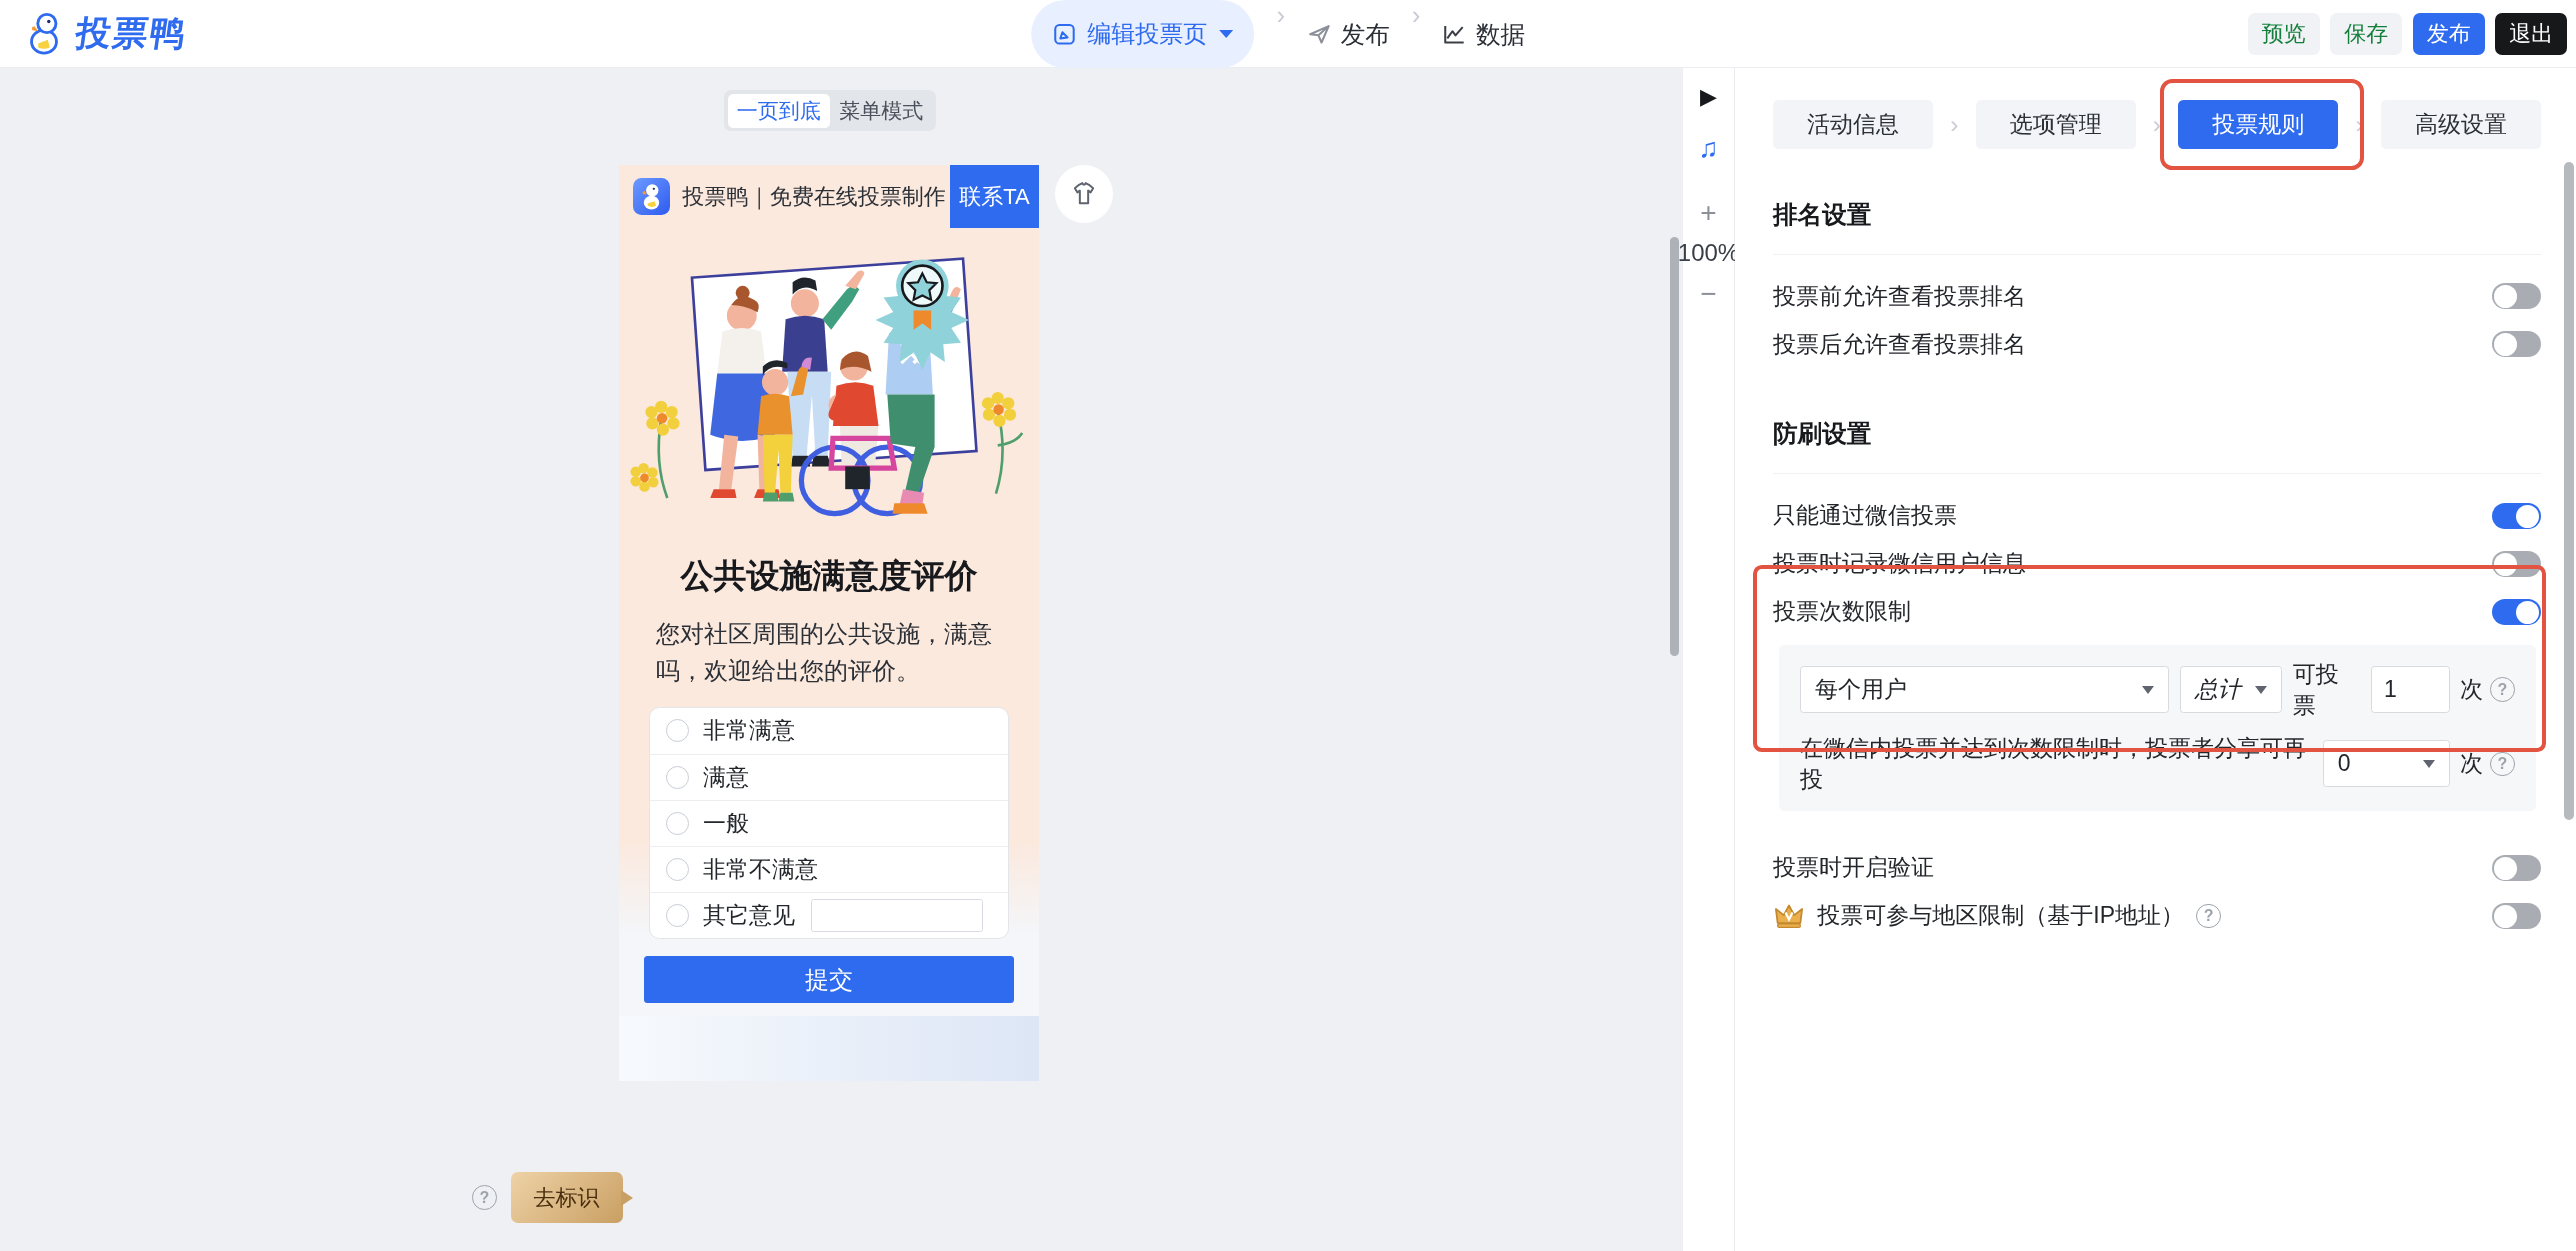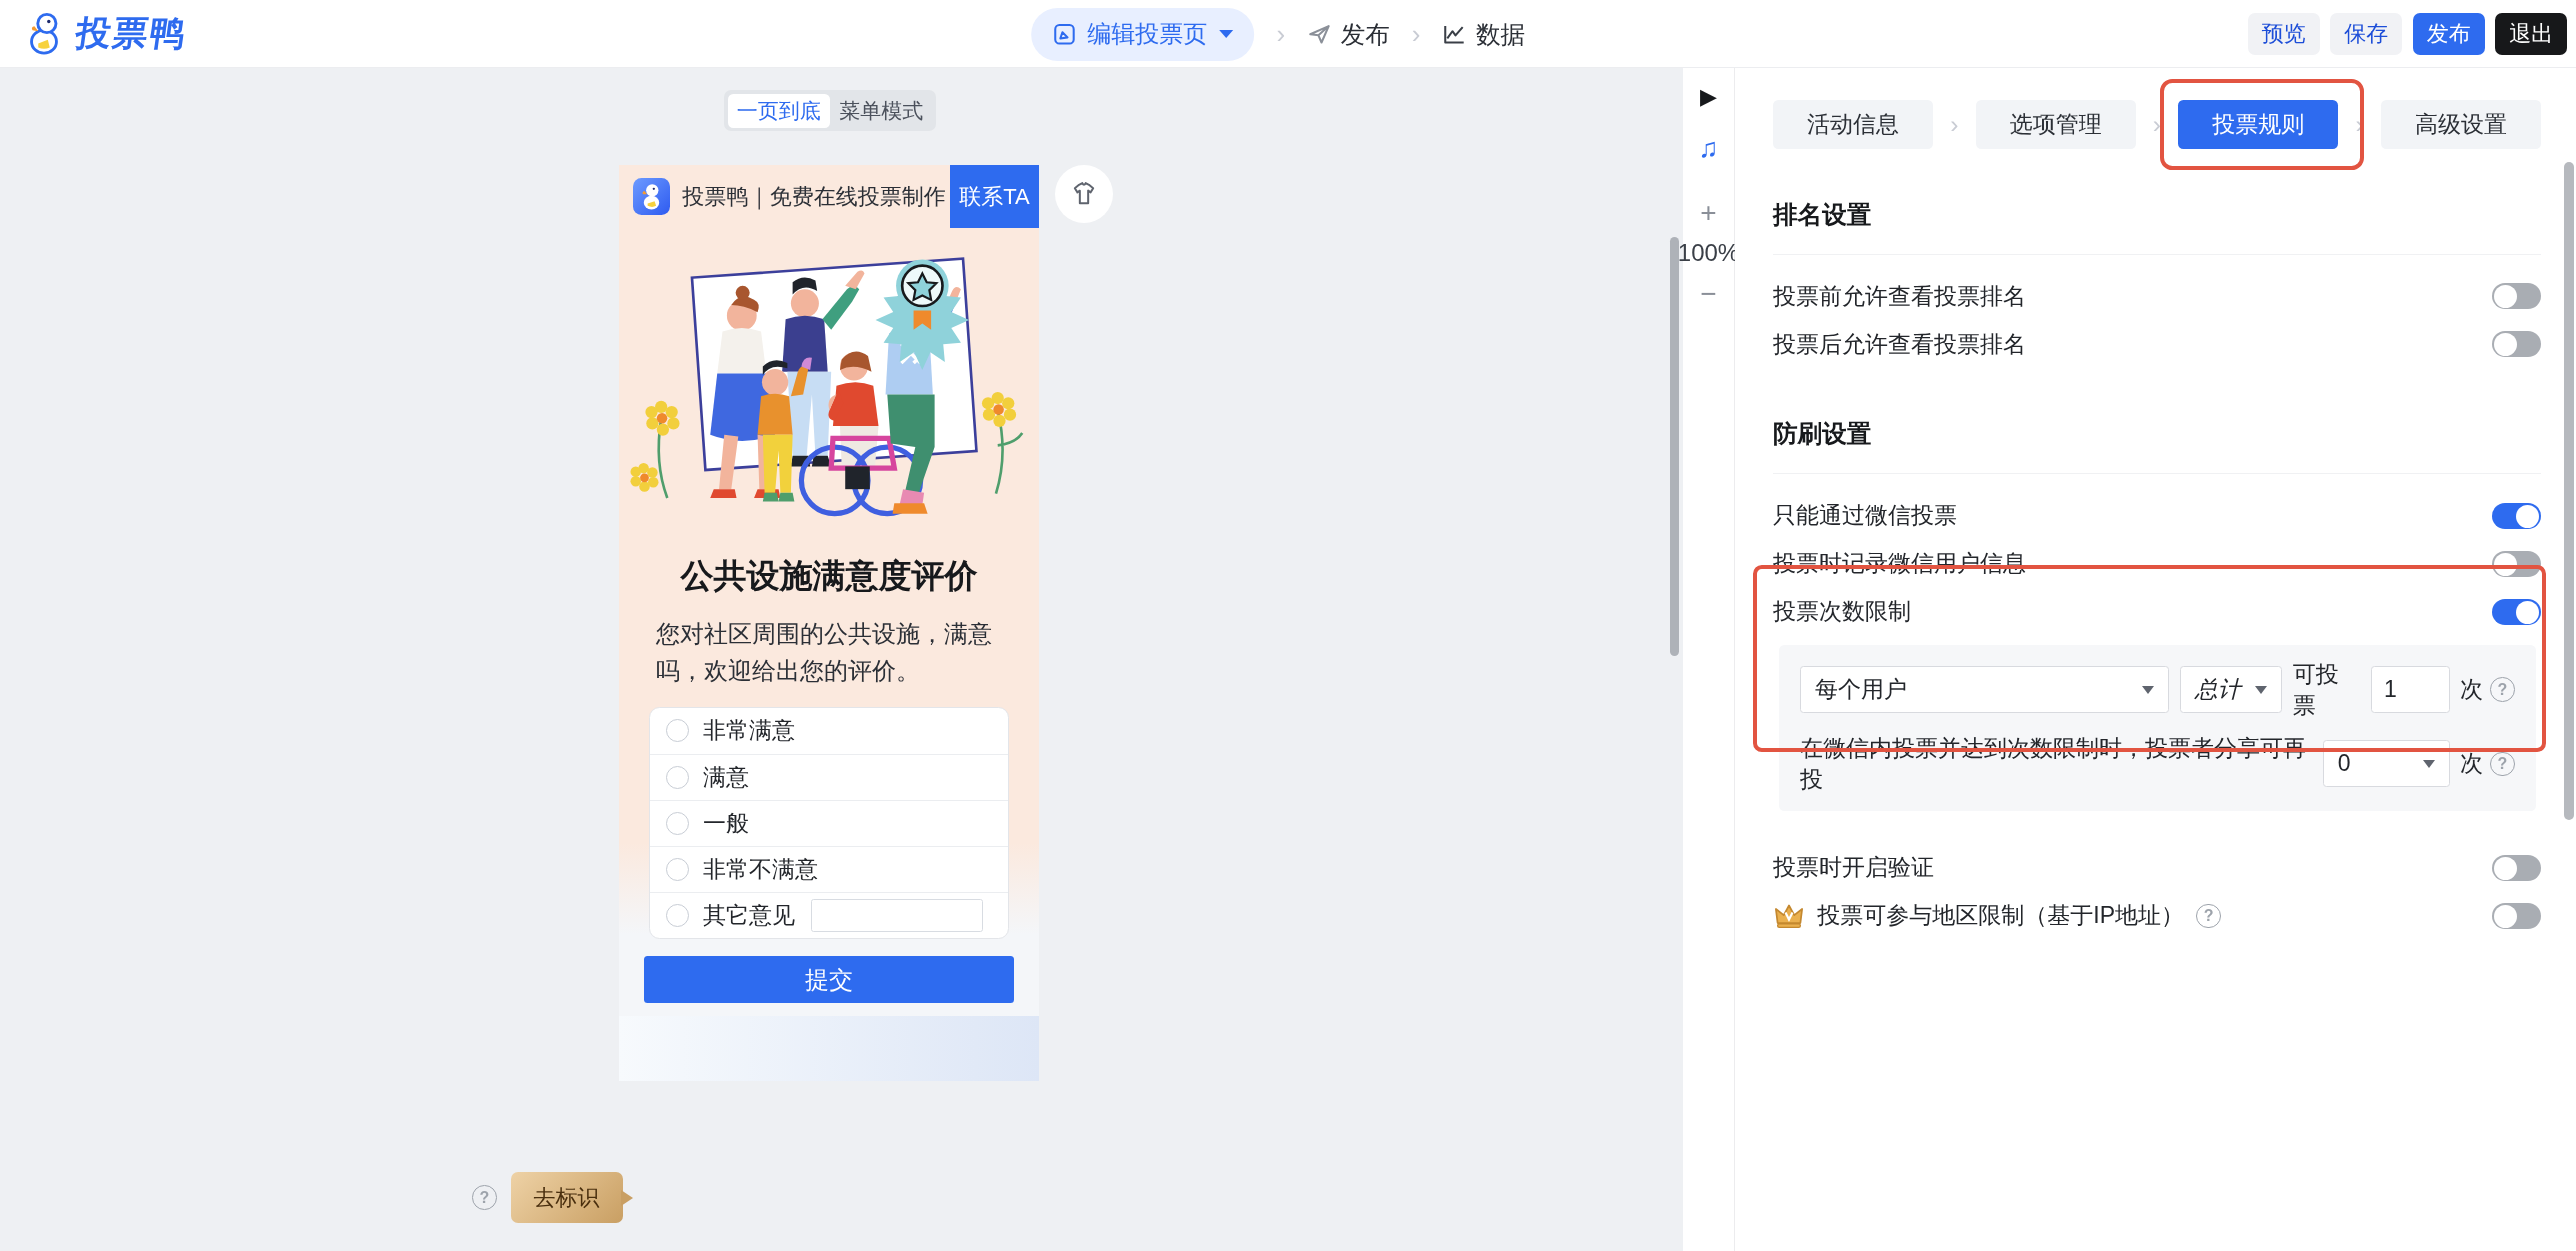--- a/index.html
+++ b/index.html
@@ -6,31 +6,31 @@
   html,body { width:2576px; height:1251px; overflow:hidden; background:#eef0f3;
     font-family:"Liberation Sans", sans-serif; color:#23262b; }
   .stage { position:relative; width:2576px; height:1251px; }
 
   
   .header { position:absolute; left:0; top:0; width:2576px; height:68px; background:#fff;
     border-bottom:0.9px solid #ecedf0; display:flex; align-items:center; z-index:30; }
   .logo { display:flex; align-items:center; gap:8.8px; margin-left:21px; }
   .logo-word { font-size:35px; font-weight:bold; color:#2e6bef; transform:skewX(-8deg); letter-spacing:1.8px; }
   .crumbs { position:absolute; left:50%; top:0; height:68px; transform:translateX(-52%);
-    display:flex; align-items:center; gap:22px; }
+    display:flex; gap:22px; }
   .crumb-pill { display:flex; align-items:center; gap:10.5px; background:#e8efff; border-radius:877px;
     padding:10.5px 21px; color:#2e6bef; font-size:24px; cursor:pointer; }
   .caret-dn { width:0; height:0; border-left:7px solid transparent; border-right:7px solid transparent;
     border-top:8.8px solid #2e6bef; margin-left:1.8px; }
   .crumb { display:flex; align-items:center; gap:8.8px; font-size:24.6px; color:#2b2f36; }
   .crumb-sep { color:#c9ccd4; font-size:26px; }
   .hdr-actions { margin-left:auto; display:flex; gap:10.5px; margin-right:8.8px; }
   .hbtn { min-width:58px; height:42px; padding:0 14px; border-radius:7px; font-size:22px;
     display:flex; align-items:center; justify-content:center; cursor:pointer; }
-  .hbtn.gray { background:#f1f2f5; color:#1d4ed8; }
+  .hbtn.gray { background:#f1f2f5; color:#15803d; }
   .hbtn.blue { background:#2e6bef; color:#fff; }
   .hbtn.black { background:#17181a; color:#fff; }
 
   
   .main { position:absolute; left:0; top:68px; width:2576px; height:861px; display:flex; }
   .preview-area { position:relative; width:1683px; height:1183px; background:#eef0f3; overflow:hidden; }
   .toolstrip { position:relative; width:52px; height:1183px; background:#fff; border-right:0.9px solid #ececee;
     display:flex; flex-direction:column; align-items:center; }
   .settings { position:relative; flex:1; height:1183px; background:#fff; padding:32px 35px 0 38px; }
 

